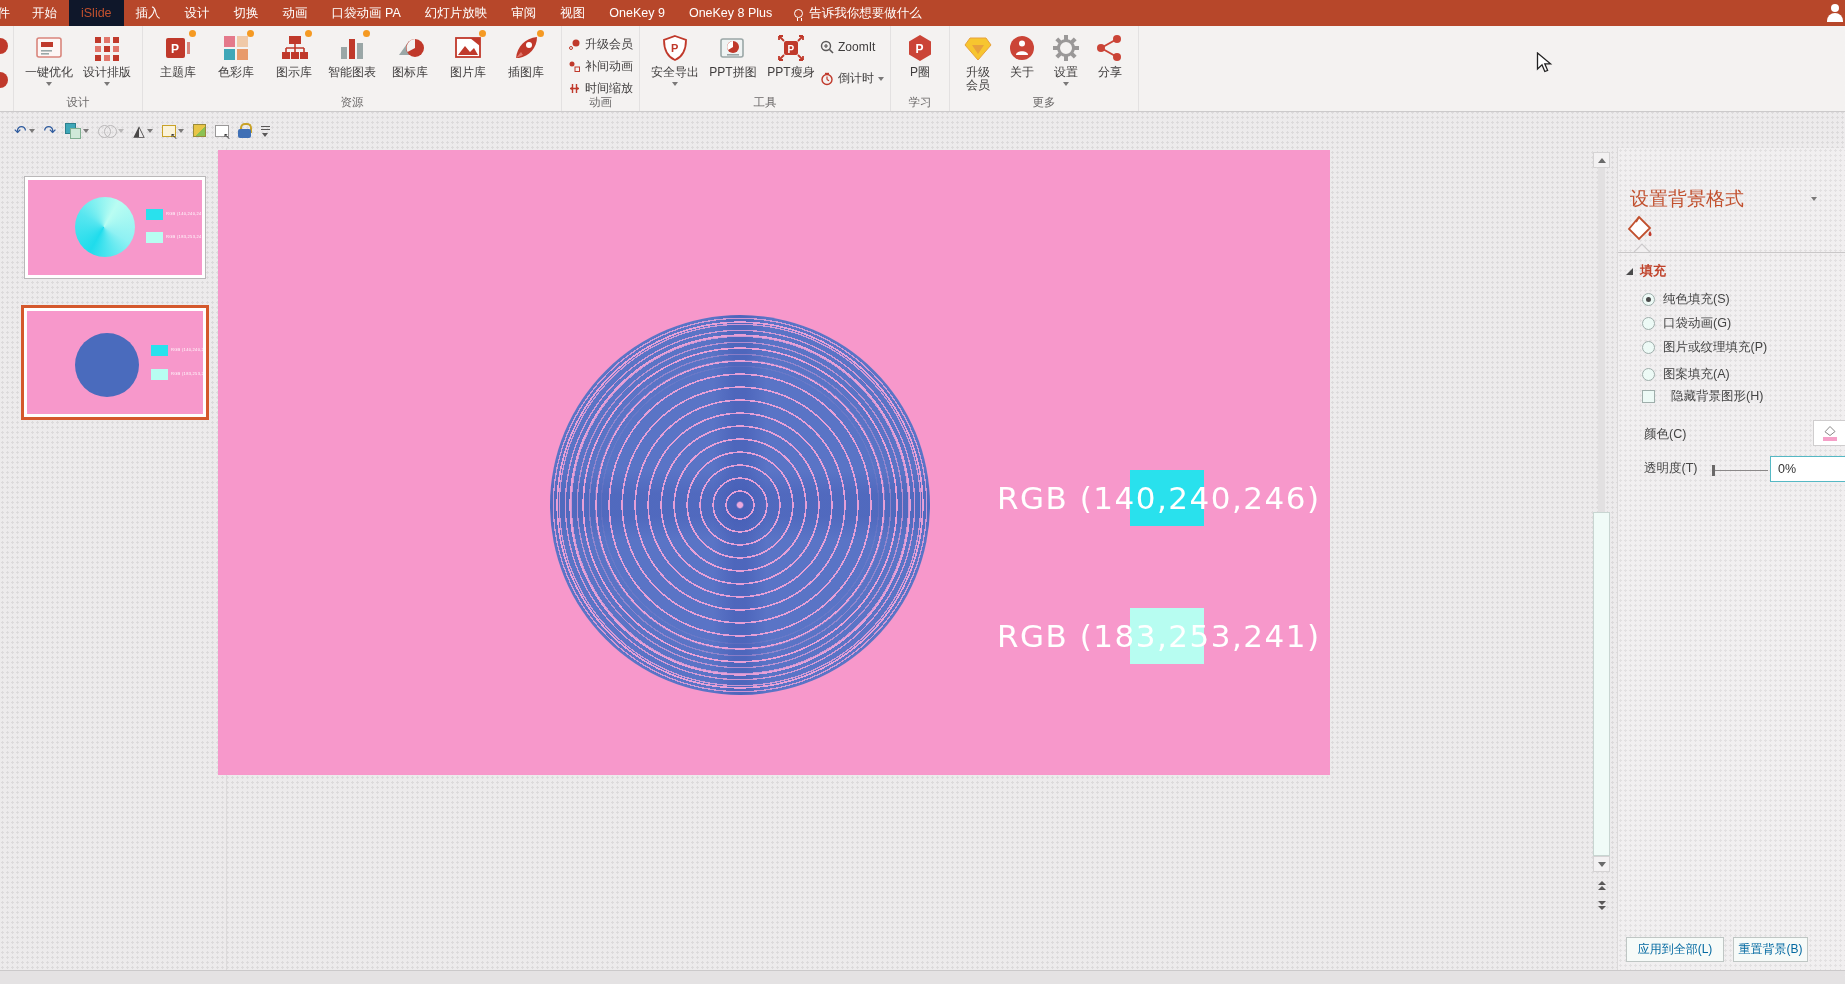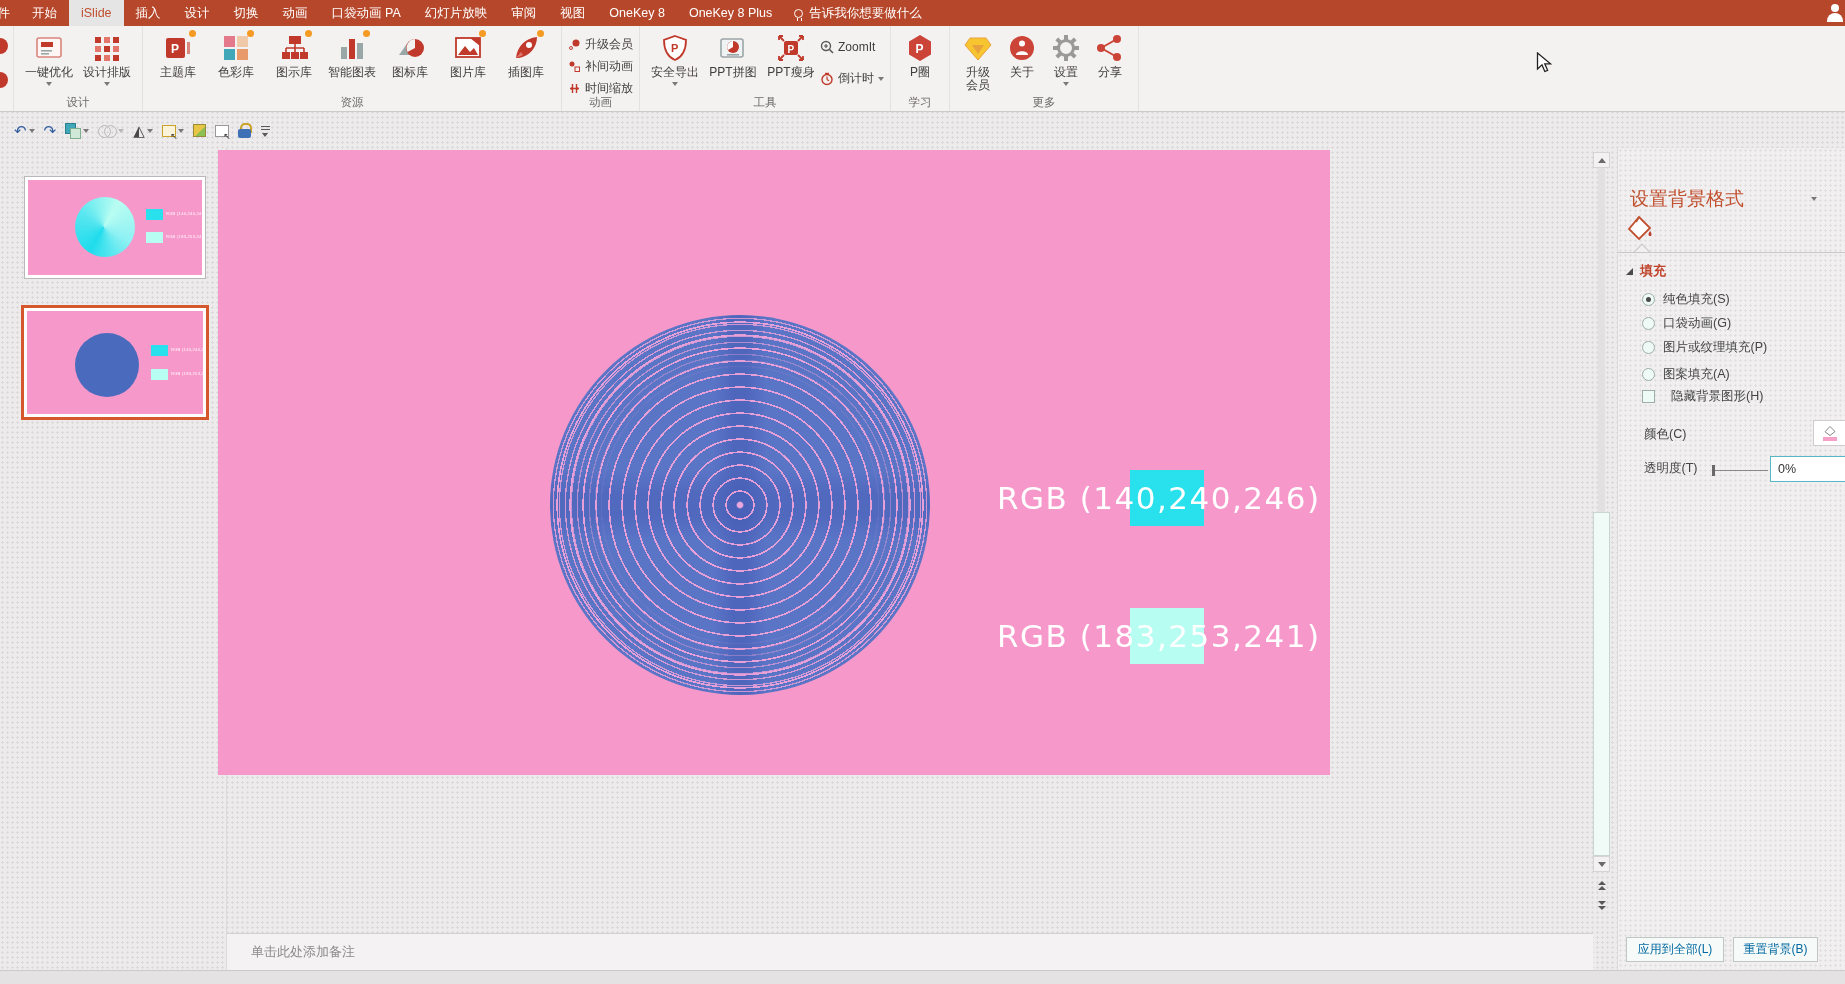--- a/index.html
+++ b/index.html
@@ -10,21 +10,21 @@
   .dotted { background-color:#EDEBEC;
     background-image:radial-gradient(#DCDADB 1px, rgba(0,0,0,0) 1.2px);
     background-size:5px 5px; }
 
   
   .titlebar { position:absolute; left:0; top:0; width:1845px; height:26px;
     background:#B7472A; display:flex; align-items:stretch; color:#fff; font-size:12.5px; }
   .tab { padding:0 12px; display:flex; align-items:center; cursor:default; white-space:nowrap; }
   .tab.file-clip { width:20px; overflow:hidden; padding:0; }
   .tab.file-clip span { margin-left:-15px; }
-  .tab.active { background:#e5e5e5; color:#C1502E; }
+  .tab.active { background:#0f172a; color:#C1502E; }
   .tellme { display:flex; align-items:center; gap:6px; padding:0 10px; }
   .bulb-icon { width:9px; height:9px; border:1.4px solid #fff; border-radius:50%; position:relative; }
   .bulb-icon::after { content:""; position:absolute; left:2px; top:8px; width:3px; height:3px; border-left:1.4px solid #fff; border-right:1.4px solid #fff; }
   .account { position:absolute; right:2px; top:4px; width:16px; height:18px; }
   .account::before { content:""; position:absolute; left:4px; top:0; width:8px; height:8px; border-radius:50%; background:#fff; }
   .account::after { content:""; position:absolute; left:0; top:9px; width:16px; height:9px; border-radius:8px 8px 0 0; background:#fff; }
 
   
   .ribbon { position:absolute; left:0; top:26px; width:1845px; height:86px;
     background:#F4F2F1; border-bottom:1px solid #CCCACB; display:flex; }
@@ -136,21 +136,21 @@
   .color-btn { position:absolute; left:195px; top:272px; width:33px; height:26px; background:#fff; border:1px solid #CFCDCE;
     display:flex; flex-direction:column; align-items:center; justify-content:center; cursor:pointer; }
   .color-btn .bar { width:14px; height:4px; background:#F5A0C8; margin-top:1px; }
   .trans-row { position:absolute; left:26px; top:312px; }
   .slider { position:absolute; left:96px; top:322px; width:54px; height:1px; background:#8a8888; }
   .slider-handle { position:absolute; left:94px; top:317px; width:3px; height:11px; background:#6a6868; cursor:pointer; }
   .trans-input { position:absolute; left:152px; top:308px; width:76px; height:26px; background:#fff; border:1px solid #56B8C4;
     font-size:12.5px; color:#333; display:flex; align-items:center; padding-left:7px; }
   .fp-btn { position:absolute; top:789px; height:25px; background:#F6FAF8; border:1px solid #BFC6C4;
     font-size:12px; color:#0369a1; display:flex; align-items:center; justify-content:center; cursor:pointer; }
-  .fpb1 { left:8px; width:98px; } .fpb2 { left:115px; width:85px; }
+  .fpb1 { left:8px; width:98px; } .fpb2 { left:115px; width:75px; }
 
   
   .cursor { position:absolute; left:1536px; top:52px; }
 
   
   svg { display:block; }
 </style>
 </head>
 <body>
 
@@ -184,21 +184,21 @@
     <div class="tab">
         <span>幻灯片放映</span>
       </div>
     <div class="tab">
         <span>审阅</span>
       </div>
     <div class="tab">
         <span>视图</span>
       </div>
     <div class="tab">
-        <span>OneKey 8</span>
+        <span>OneKey 9</span>
       </div>
     <div class="tab">
         <span>OneKey 8 Plus</span>
       </div>
     <div class="tellme">
       <span class="bulb-icon"></span>
       <span>告诉我你想要做什么</span>
     </div>
     <span class="account"></span>
   </div>
@@ -558,23 +558,20 @@
       <div class="dblbtn up" style="top:726px;">
           <i></i>
           <i></i>
         </div>
       <div class="dblbtn dn" style="top:746px;">
           <i></i>
           <i></i>
         </div>
     </div>
 
-    <div class="notes">
-      <span>单击此处添加备注</span>
-    </div>
     <div class="statusbar"></div>
 
     <div class="fpanel">
       <div class="fp-title">设置背景格式</div>
       <span class="caret-down-icon fp-title-caret"></span>
       <div class="fp-bucket">
         <svg width="28" height="28" viewBox="0 0 28 28">
             <path d="M13 3 L24 14 L13 25 L3 15 Z" fill="#fff" stroke="#C1502E" stroke-width="1.8"></path>
             <path d="M13 3 L10 8" stroke="#C1502E" stroke-width="1.8"></path>
             <path d="M24 17 c2 2.5 2 5 0 5 c-2 0 -2 -2.5 0 -5 Z" fill="#C0392B"></path>

